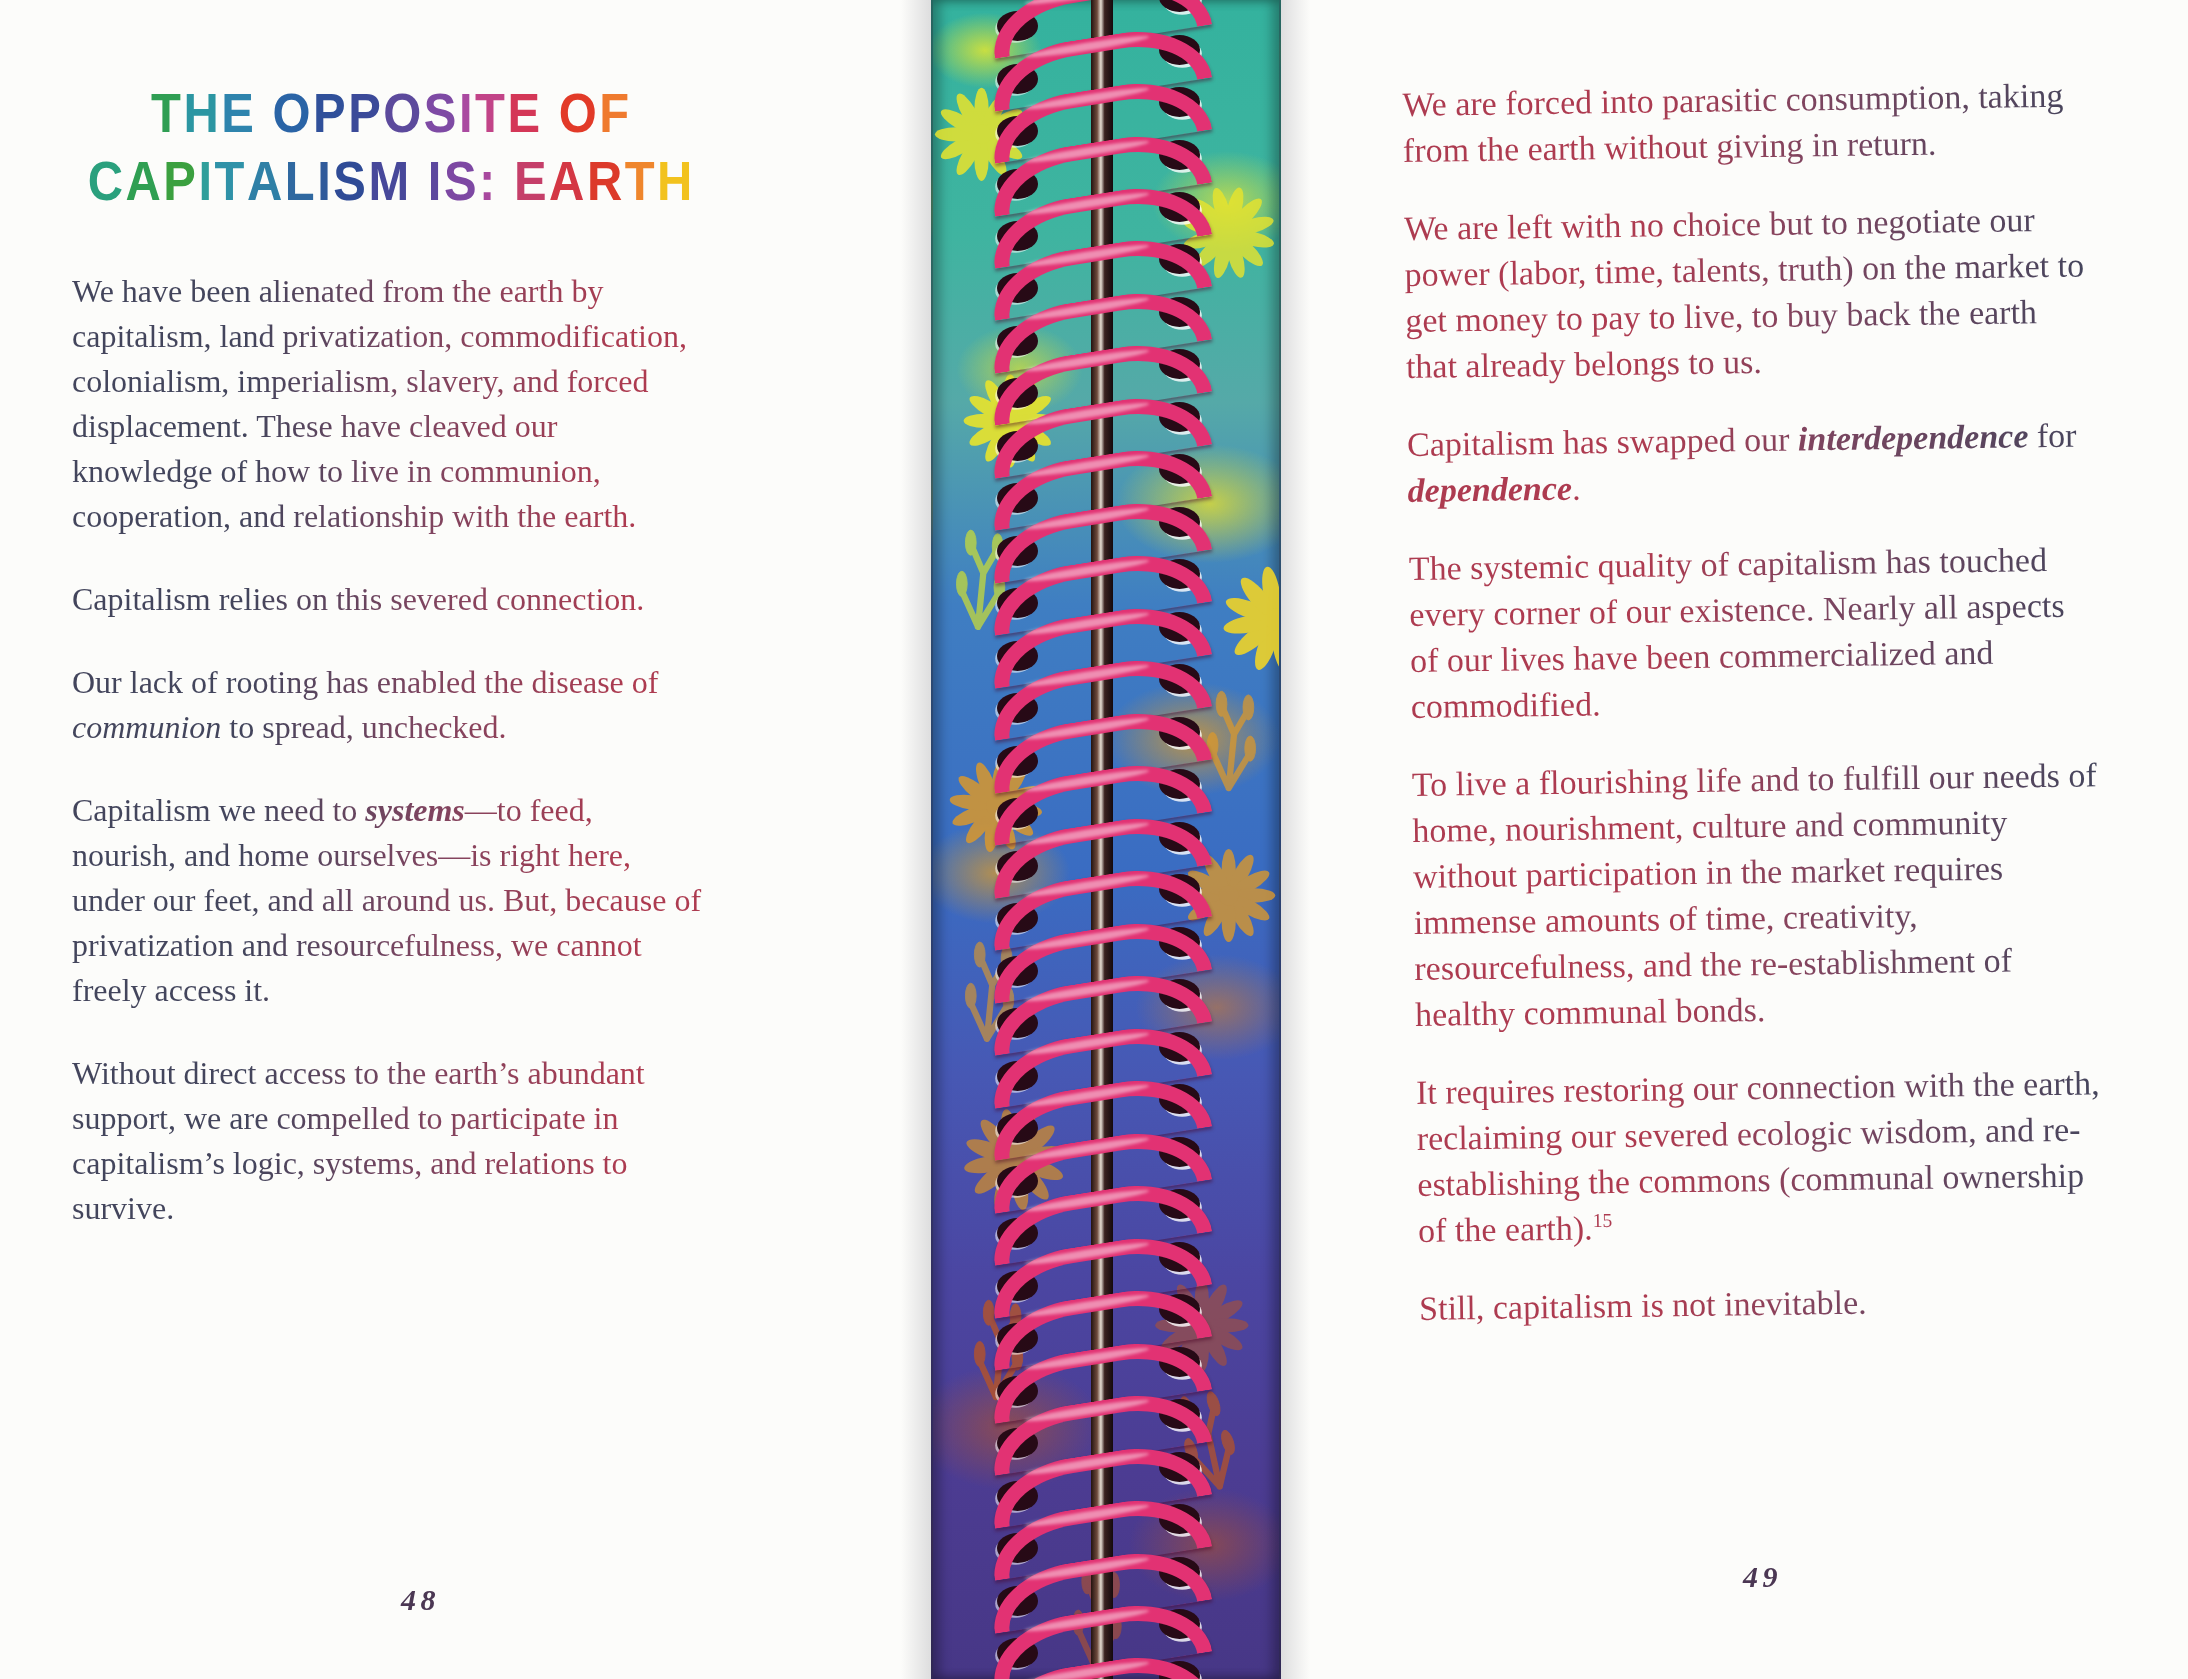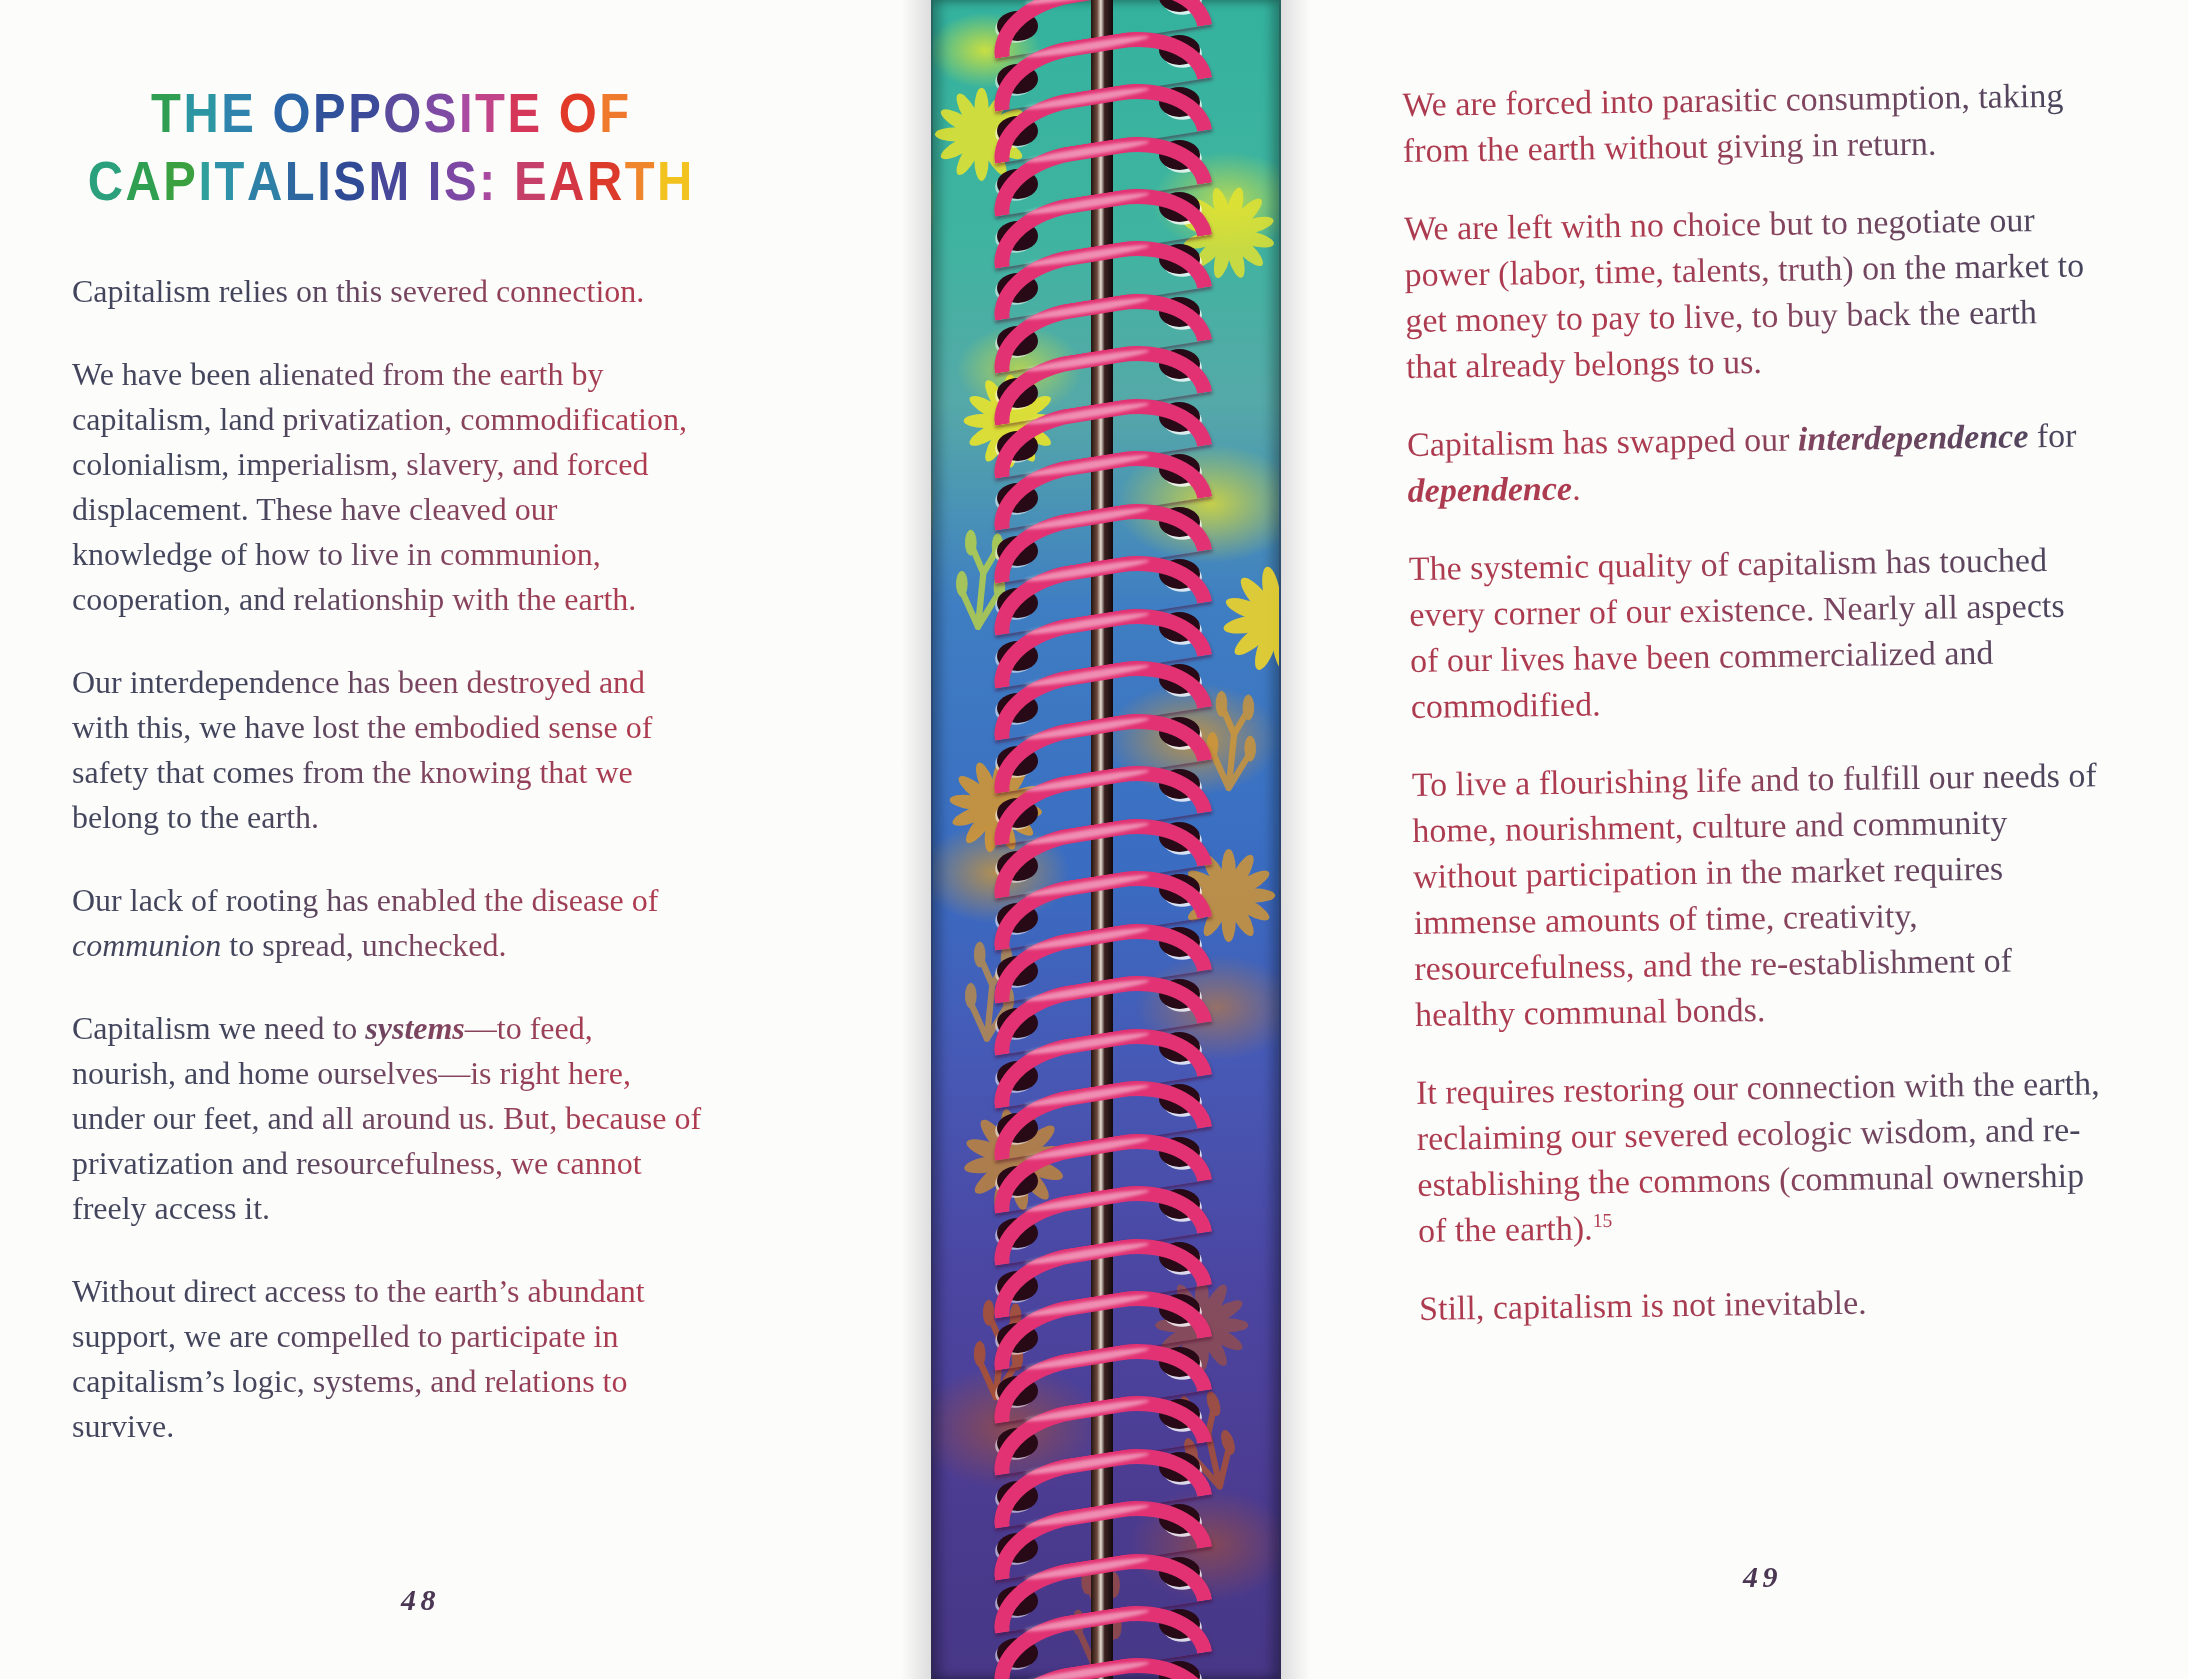--- a/index.html
+++ b/index.html
@@ -89,23 +89,22 @@
 </style>
 </head>
 <body>
 
 <div class="page" id="left-page">
   <h1 id="title">
     <div class="title-line" id="title-line1"><span style="color: rgb(47, 158, 83);">T</span><span style="color: rgb(44, 150, 162);">H</span><span style="color: rgb(46, 132, 173);">E</span><span> </span><span style="color: rgb(42, 100, 166);">O</span><span style="color: rgb(48, 80, 154);">P</span><span style="color: rgb(59, 74, 153);">P</span><span style="color: rgb(92, 74, 156);">O</span><span style="color: rgb(126, 74, 164);">S</span><span style="color: rgb(170, 74, 160);">I</span><span style="color: rgb(194, 68, 136);">T</span><span style="color: rgb(212, 55, 87);">E</span><span> </span><span style="color: rgb(226, 58, 40);">O</span><span style="color: rgb(239, 122, 46);">F</span></div>
     <div class="title-line" id="title-line2"><span style="color: rgb(42, 160, 125);">C</span><span style="color: rgb(47, 159, 82);">A</span><span style="color: rgb(59, 160, 63);">P</span><span style="color: rgb(47, 159, 155);">I</span><span style="color: rgb(47, 146, 168);">T</span><span style="color: rgb(47, 128, 166);">A</span><span style="color: rgb(47, 104, 160);">L</span><span style="color: rgb(47, 90, 154);">I</span><span style="color: rgb(47, 75, 150);">S</span><span style="color: rgb(71, 72, 154);">M</span><span> </span><span style="color: rgb(92, 72, 158);">I</span><span style="color: rgb(125, 72, 163);">S</span><span style="color: rgb(168, 72, 158);">:</span><span> </span><span style="color: rgb(197, 63, 105);">E</span><span style="color: rgb(212, 55, 68);">A</span><span style="color: rgb(220, 58, 42);">R</span><span style="color: rgb(239, 134, 44);">T</span><span style="color: rgb(242, 194, 30);">H</span></div>
   </h1>
   <div class="body-copy" id="left-copy">
+      <p><span>We have been alienated from the earth by capitalism, land privatization, commodification, colonialism, imperialism, slavery, and forced displacement. These have cleaved our knowledge of how to live in communion, cooperation, and relationship with the earth.</span></p>
       <p><span>Capitalism relies on this severed connection.</span></p>
-      <p><span>We have been alienated from the earth by capitalism, land privatization, commodification, colonialism, imperialism, slavery, and forced displacement. These have cleaved our knowledge of how to live in communion, cooperation, and relationship with the earth.</span></p>
-      <p><span>Our interdependence has been destroyed and with this, we have lost the embodied sense of safety that comes from the knowing that we belong to the earth.</span></p>
       <p><span>Our lack of rooting has enabled the disease of </span><span class="seg-i">communion</span><span> to spread, unchecked.</span></p>
       <p><span>Capitalism we need to </span><span class="seg-bi">systems</span><span>—to feed, nourish, and home ourselves—is right here, under our feet, and all around us. But, because of privatization and resourcefulness, we cannot freely access it.</span></p>
       <p><span>Without direct access to the earth’s abundant support, we are compelled to participate in capitalism’s logic, systems, and relations to survive.</span></p>
     </div>
   <div class="page-number" id="page-number-left">48</div>
 </div>
 
 <div class="shadow-strip" id="shadow-left-page"></div>
 <div class="shadow-strip" id="shadow-right-page"></div>
 

